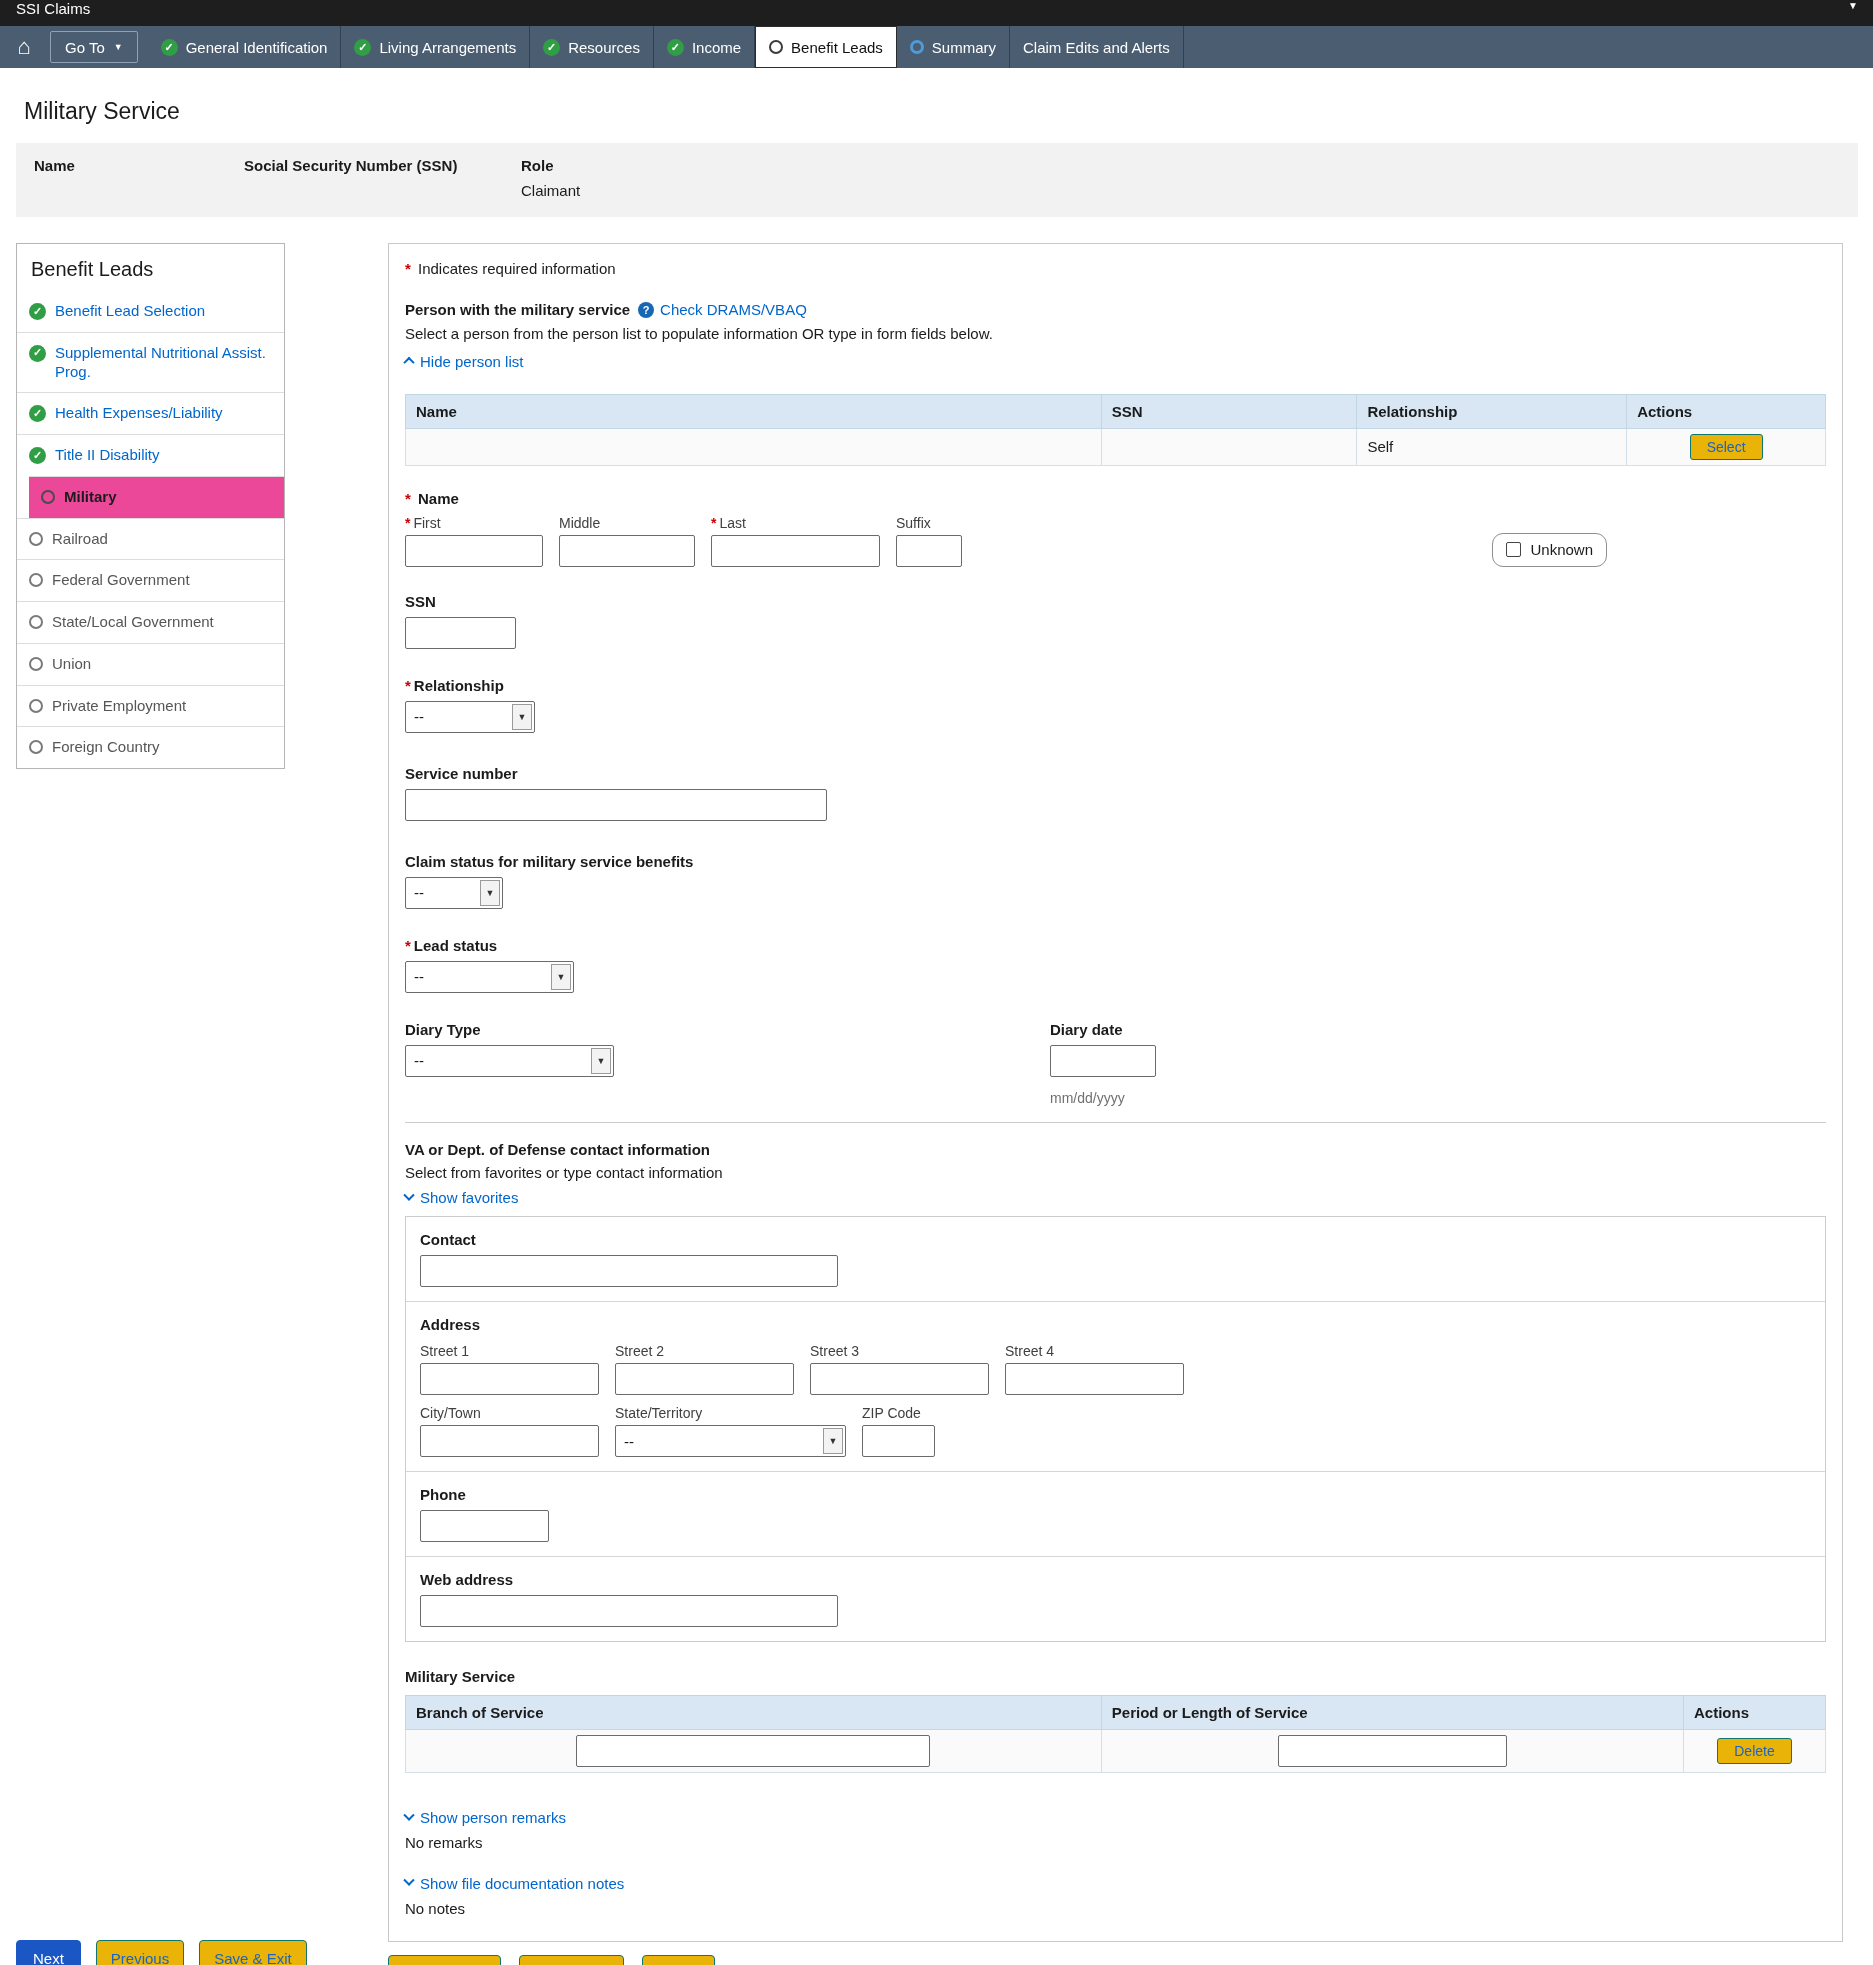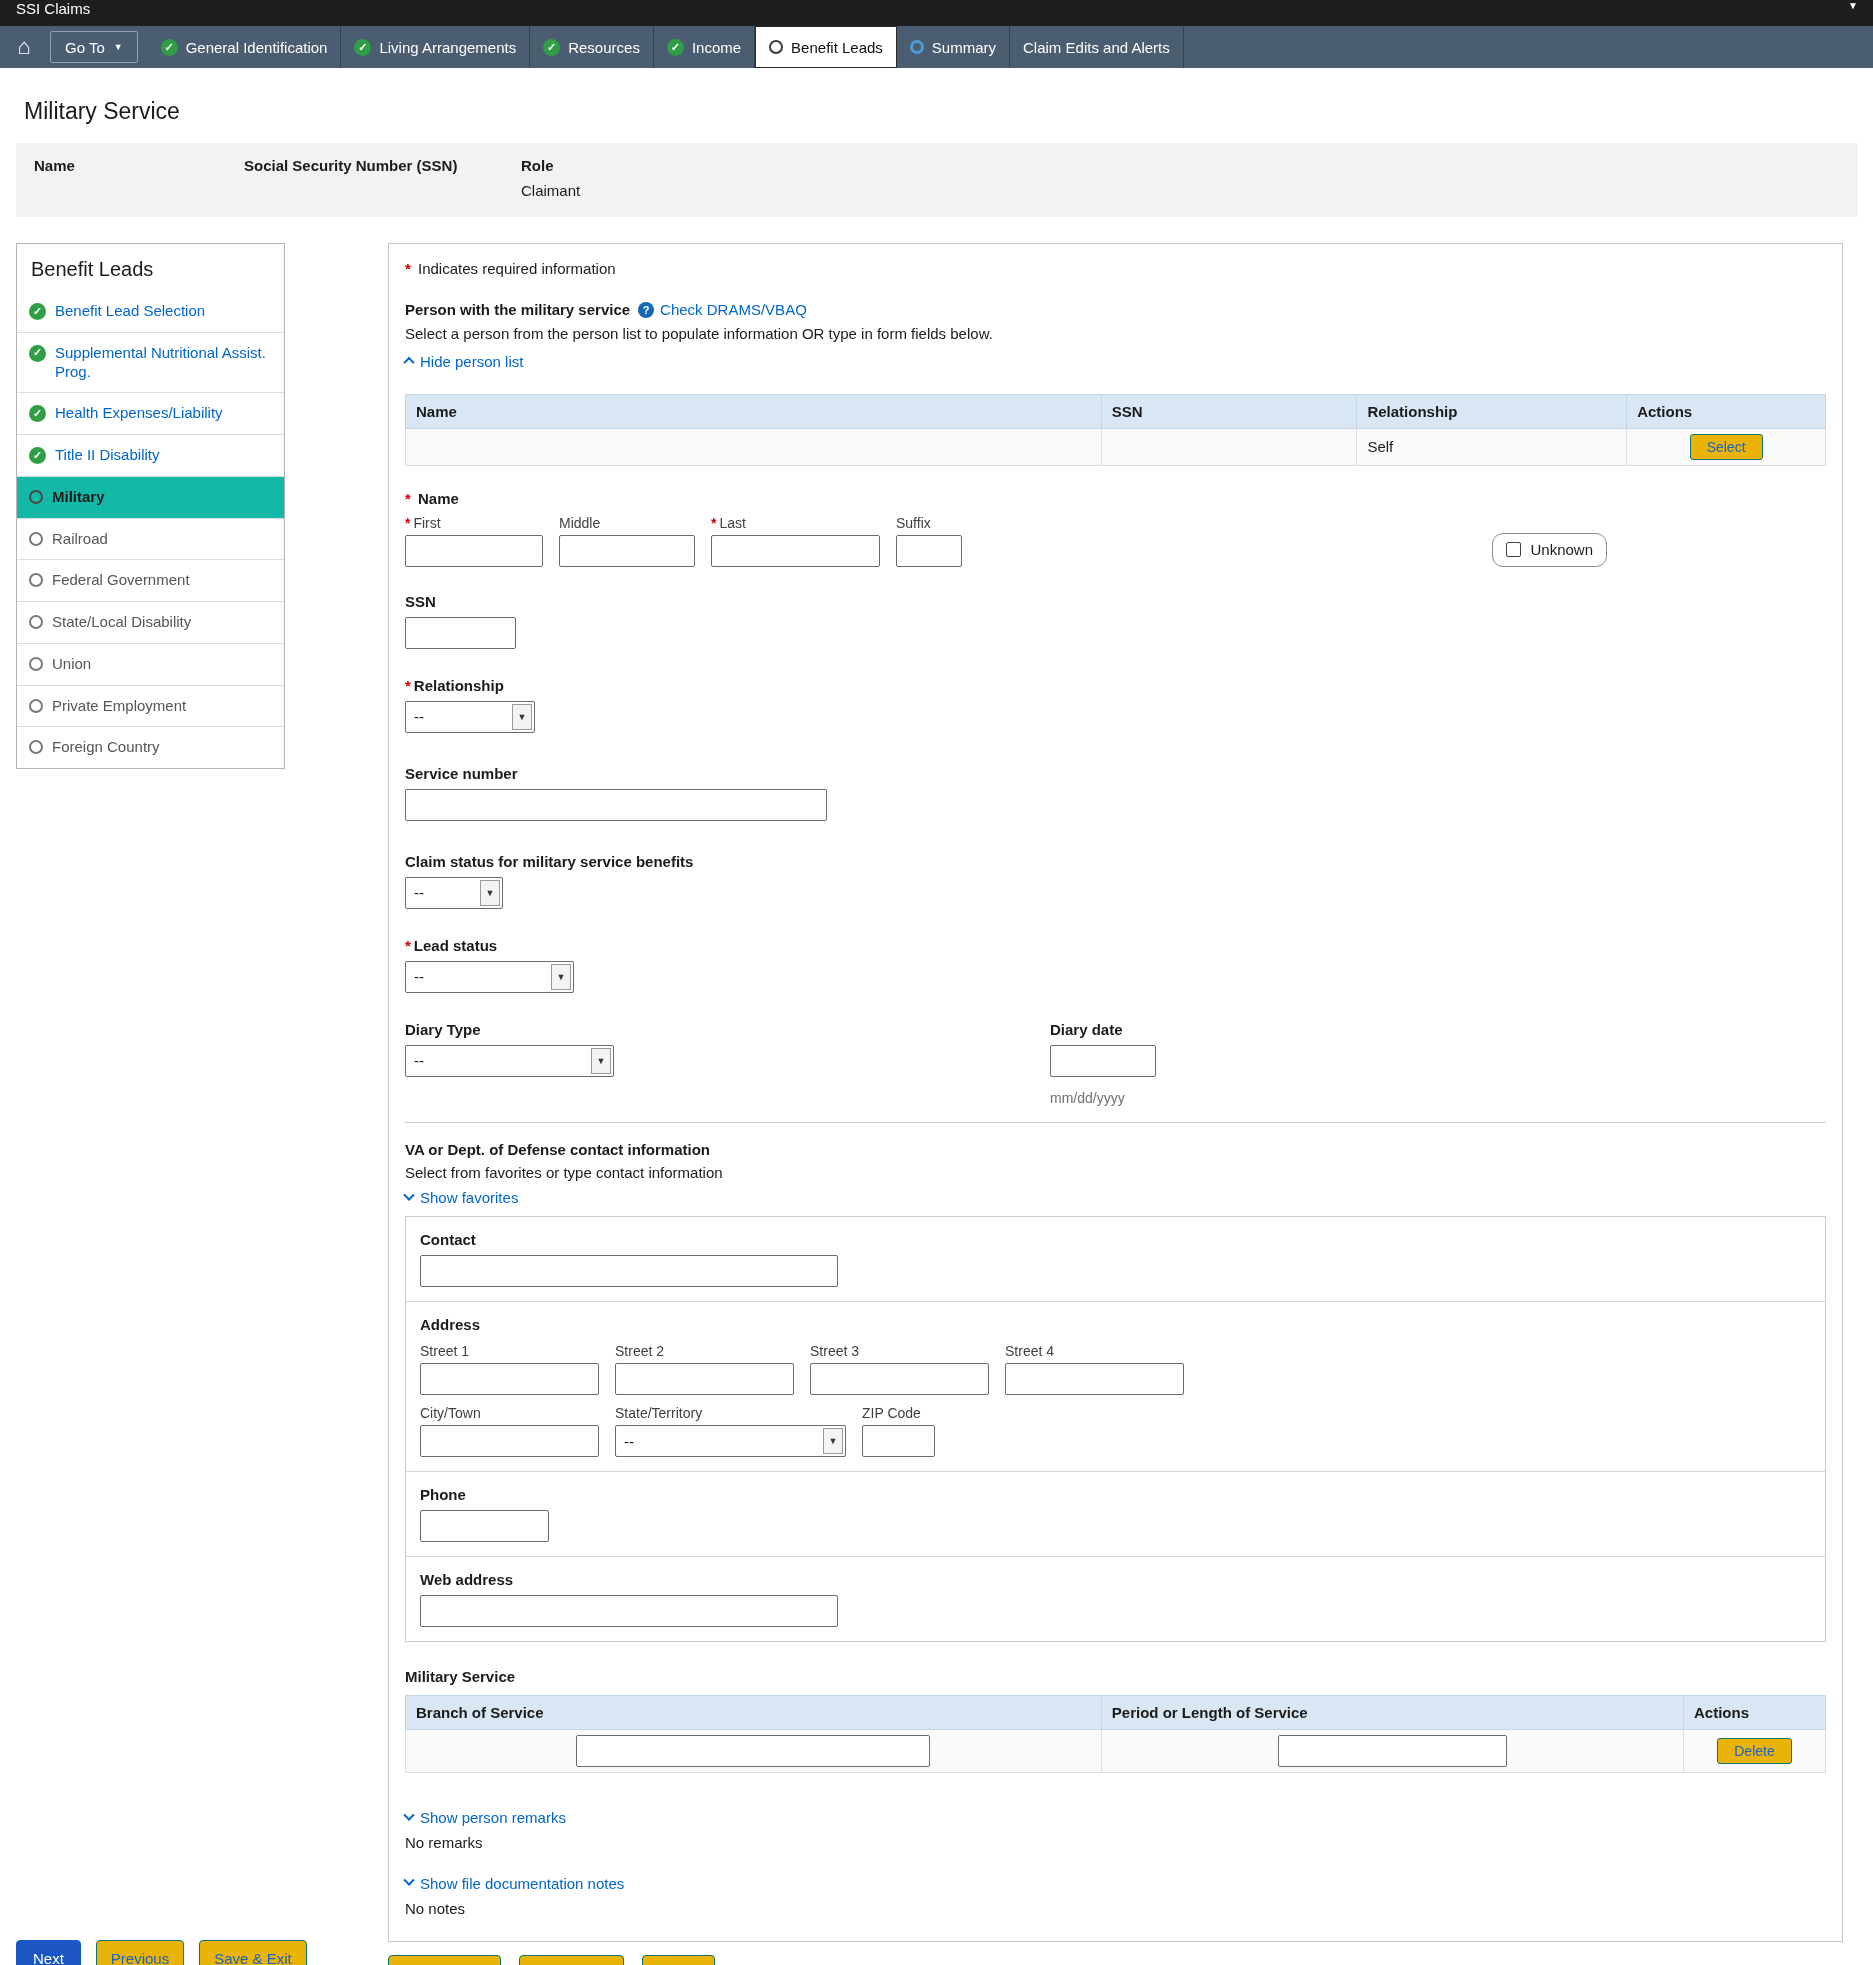--- a/index.html
+++ b/index.html
@@ -46,21 +46,21 @@
   
   .content { display: flex; align-items: flex-start; padding: 0 31px 0 16px; }
   .sidebar { width: 269px; border: 1px solid #b5b5b5; background: #fff; flex: 0 0 auto; }
   .sidebar-title { font-size: 20px; padding: 14px 14px 10px 14px; }
   .sidebar ul { list-style: none; }
   .sidebar li {
     display: flex; align-items: flex-start; gap: 9px; padding: 11px 12px; font-size: 15px;
     line-height: 1.25; cursor: pointer; border-top: 1px solid #ddd;
   }
   .sidebar li.link { color: #0066cc; }
-  .sidebar li.selected { background: #14b8a6; color: #1b1b1b; font-weight: bold; }
+  .sidebar li.selected { background: #ec4899; color: #1b1b1b; font-weight: bold; margin-left: 12px; }
   .sidebar li.todo { color: #565656; }
   .sidebar .icon-check { margin-top: 1px; }
   .icon-radio { width: 14px; height: 14px; border-radius: 50%; border: 2px solid #4a4a4a; margin-top: 2px; flex: 0 0 auto; }
   .icon-radio.gray { border-color: #7a7a7a; }
   .main-col { flex: 1; margin-left: 103px; }
   .main-panel { border: 1px solid #c8c8c8; background: #fff; padding: 16px 16px 20px 16px; font-size: 15px; }
   
   .req { color: #cc0000; font-weight: bold; margin-right: 3px; }
   .lbl-b { font-weight: bold; color: #1b1b1b; }
   a.link { color: #0066cc; text-decoration: none; cursor: pointer; display: inline-flex; align-items: center; gap: 7px; font-size: 15px; }
@@ -239,21 +239,21 @@
       <li class="todo">
         <span class="icon-radio gray"></span>
         <span>Railroad</span>
       </li>
       <li class="todo">
         <span class="icon-radio gray"></span>
         <span>Federal Government</span>
       </li>
       <li class="todo">
         <span class="icon-radio gray"></span>
-        <span>State/Local Disability</span>
+        <span>State/Local Government</span>
       </li>
       <li class="todo">
         <span class="icon-radio gray"></span>
         <span>Union</span>
       </li>
       <li class="todo">
         <span class="icon-radio gray"></span>
         <span>Private Employment</span>
       </li>
       <li class="todo">

